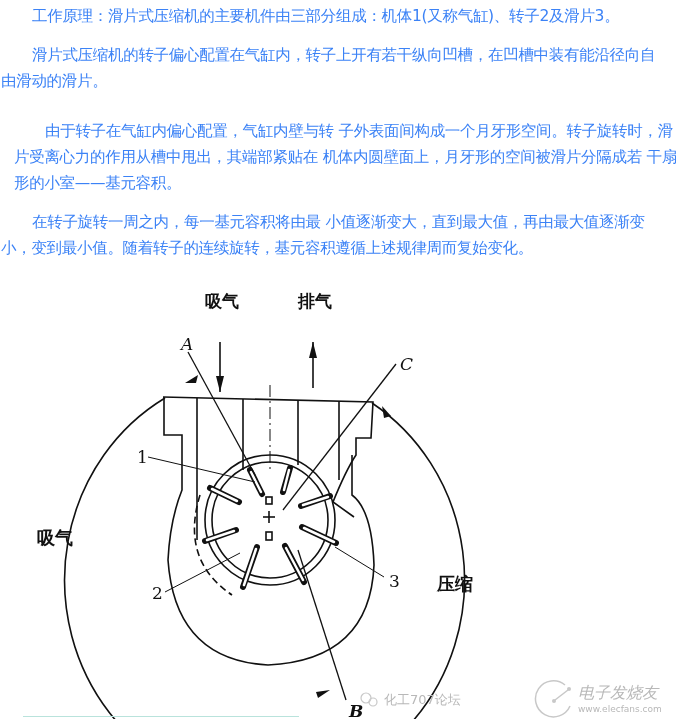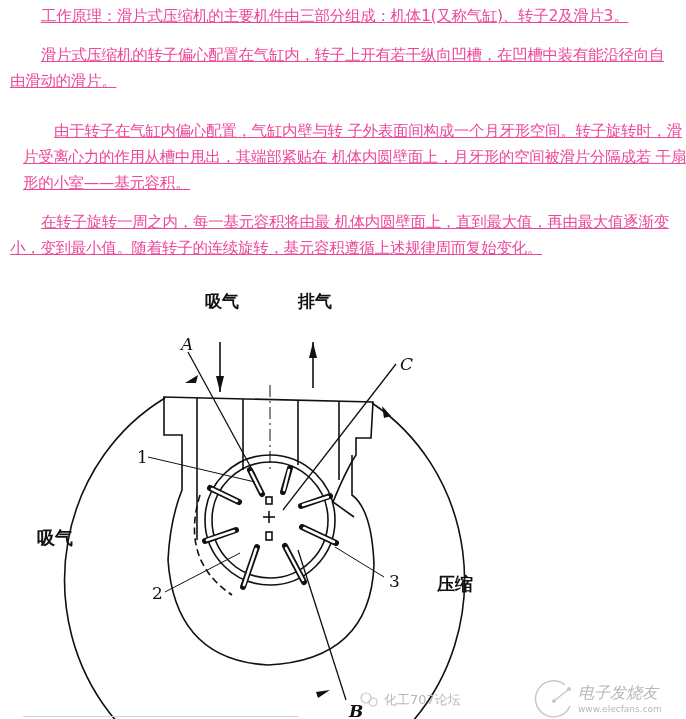--- a/index.html
+++ b/index.html
@@ -3,23 +3,23 @@
   <meta charset="utf-8">
   <style>
     html, body { margin: 0; padding: 0; background: #ffffff; }
     body {
       width: 686px; height: 719px; overflow: hidden; position: relative;
       font-family: "DejaVu Sans", "Liberation Sans", sans-serif;
       color: #333333;
     }
     .article { position: absolute; left: 0; top: 0; width: 686px; }
     .para {
-      position: absolute; left: 10px; width: 664px;
+      position: absolute; left: 1px; width: 664px;
       font-size: 15.5px; line-height: 26px; letter-spacing: -0.3px;
-      text-indent: 2em; margin: 0; color: #ec4899; text-decoration: underline;
+      text-indent: 2em; margin: 0; color: #3b82f6;
     }
     #p1 { top: 3px; }
     #p2 { top: 42px; }
     #p3 { top: 118px; margin-left: 13px; }
     #p4 { top: 209px; }
     .figure { position: absolute; left: 0; top: 280px; width: 556px; height: 439px; }
     .figure svg { position: absolute; left: 0; top: 0; }
     .lbl { font-family: "DejaVu Serif", "Liberation Serif", serif; fill: #111; }
     .cjk { font-family: "DejaVu Sans", "Liberation Sans", sans-serif; font-weight: bold; fill: #111; }
     .wm { font-family: "DejaVu Sans", "Liberation Sans", sans-serif; fill: #b8b8b8; }
@@ -28,21 +28,21 @@
       background: #b9e3dc;
     }
   </style>
 </head>
 <body>
 
 <div class="article">
   <p id="p1" class="para">工作原理：滑片式压缩机的主要机件由三部分组成：机体1(又称气缸)、转子2及滑片3。</p>
   <p id="p2" class="para">滑片式压缩机的转子偏心配置在气缸内，转子上开有若干纵向凹槽，在凹槽中装有能沿径向自由滑动的滑片。</p>
   <p id="p3" class="para">由于转子在气缸内偏心配置，气缸内壁与转 子外表面间构成一个月牙形空间。转子旋转时，滑片受离心力的作用从槽中甩出，其端部紧贴在 机体内圆壁面上，月牙形的空间被滑片分隔成若 干扇形的小室——基元容积。</p>
-  <p id="p4" class="para">在转子旋转一周之内，每一基元容积将由最 机体内圆壁面上，直到最大值，再由最大值逐渐变 小，变到最小值。随着转子的连续旋转，基元容积遵循上述规律周而复始变化。</p>
+  <p id="p4" class="para">在转子旋转一周之内，每一基元容积将由最 小值逐渐变大，直到最大值，再由最大值逐渐变 小，变到最小值。随着转子的连续旋转，基元容积遵循上述规律周而复始变化。</p>
 </div>
 
 <div class="figure">
   <svg width="686" height="439" viewBox="0 280 686 439" xmlns="http://www.w3.org/2000/svg" stroke="#111" fill="none" stroke-width="1.6">
 
     <g>
       <path d="M 165 398 A 200 210 0 1 0 372 403"></path>
     </g>
 
     <g fill="#111" stroke="none">

